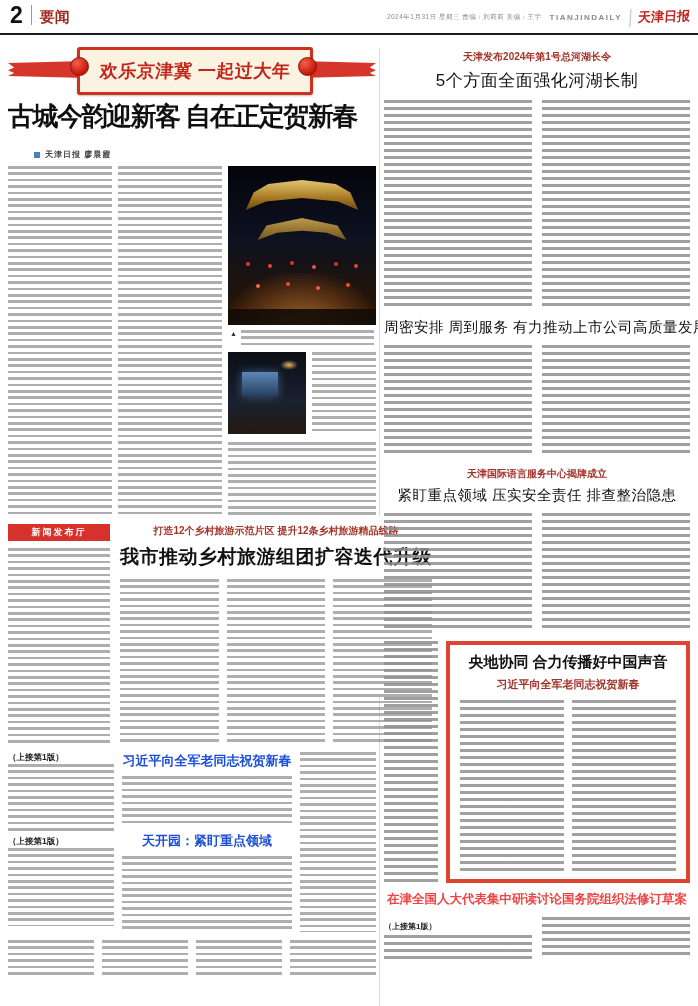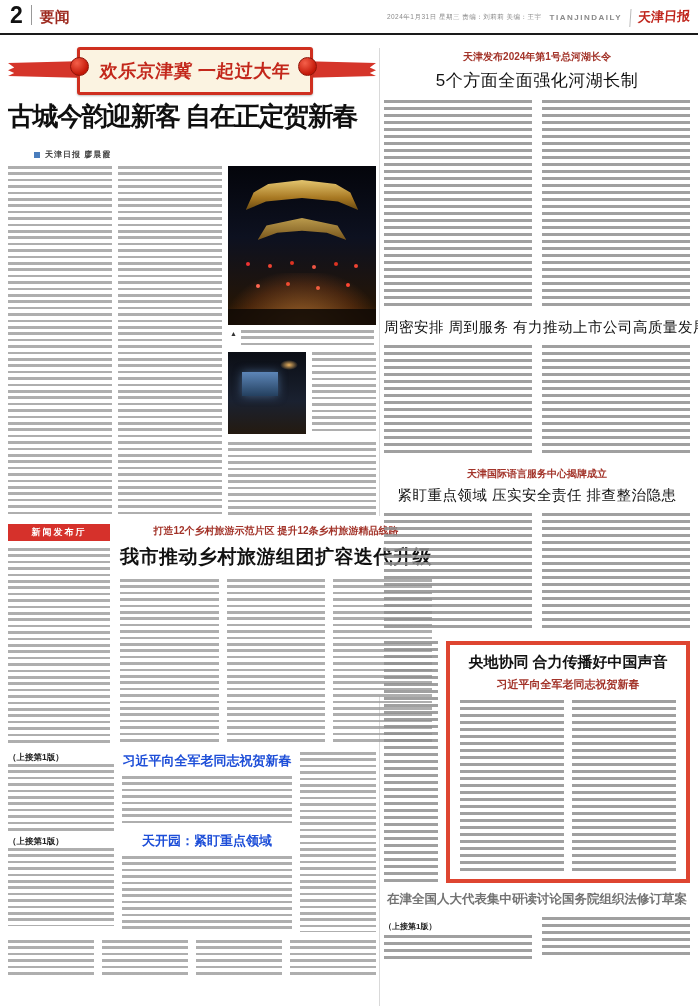--- a/index.html
+++ b/index.html
@@ -123,21 +123,21 @@
 
   .box-row{display:flex;gap:8px;margin-top:10px;height:242px;}
   .side-tx{width:54px;height:100%;}
   .red-box{flex:1;border:4px solid #de4531;padding:8px 10px 6px 10px;display:flex;flex-direction:column;}
   .box-title{font-size:15px;font-weight:900;color:#111;text-align:center;white-space:nowrap;}
   .box-sub{font-size:11px;font-weight:bold;color:#a3342a;text-align:center;margin-top:5px;}
   .box-cols{display:flex;gap:8px;margin-top:8px;flex:1;}
   .box-cols .tx2{flex:1;}
 
   .npc{margin-top:8px;}
-  .npc-headline{font-size:12.5px;font-weight:900;color:#737373;text-align:center;white-space:nowrap;}
+  .npc-headline{font-size:12.5px;font-weight:900;color:#ef4444;text-align:center;white-space:nowrap;}
   .npc-cols{display:flex;gap:10px;margin-top:7px;height:40px;}
   .npc-col{flex:1;}
   .npc .cmark{display:inline;font-size:8px;}
   .npc .tx2{height:28px;margin-top:2px;}
 </style>
 </head>
 <body>
 
 <div class="page">
 

